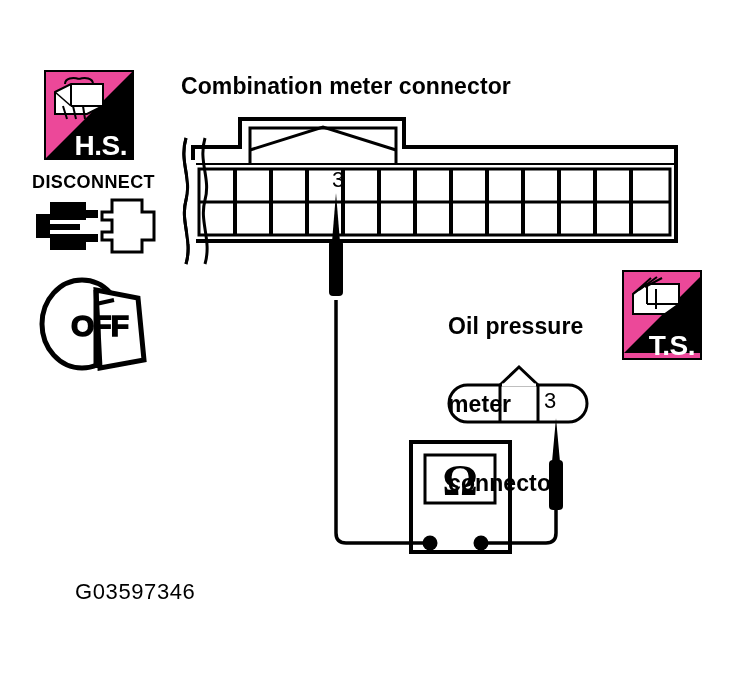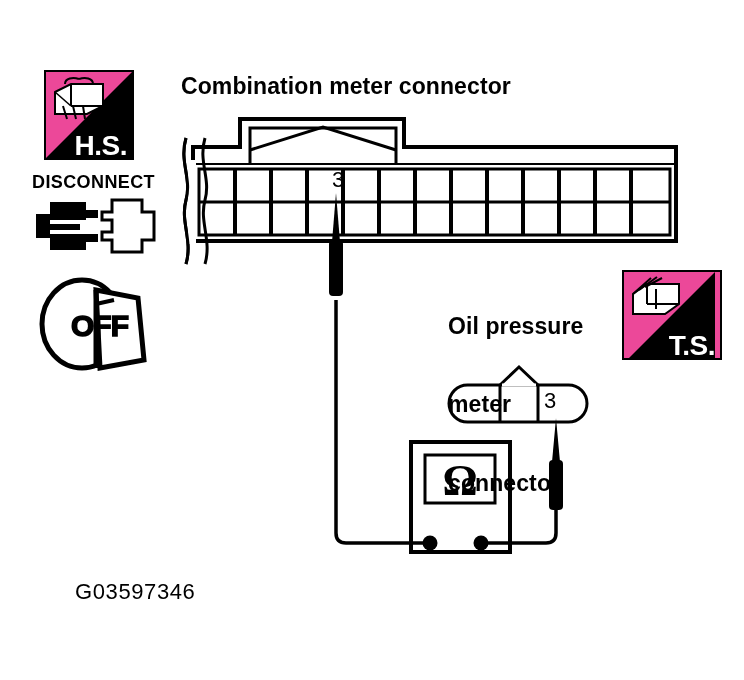--- a/index.html
+++ b/index.html
@@ -85,21 +85,21 @@
     right: 5px;
     bottom: -4px;
     font-family: "Liberation Sans", sans-serif;
     font-weight: bold;
     font-size: 28px;
     color: #ffffff;
     letter-spacing: -0.5px;
     z-index: 3;
   }
   #icon-hs { left: 44px; top: 70px; width: 90px; height: 90px; }
-  #icon-ts { left: 622px; top: 270px; width: 100px; height: 90px; }
+  #icon-ts { left: 622px; top: 270px; width: 80px; height: 90px; }
   .hs-ts-icon .conn-glyph {
     position: absolute;
     left: 5px;
     top: 4px;
     z-index: 2;
   }
   
   #icon-disconnect {
     position: absolute;
     left: 30px;

